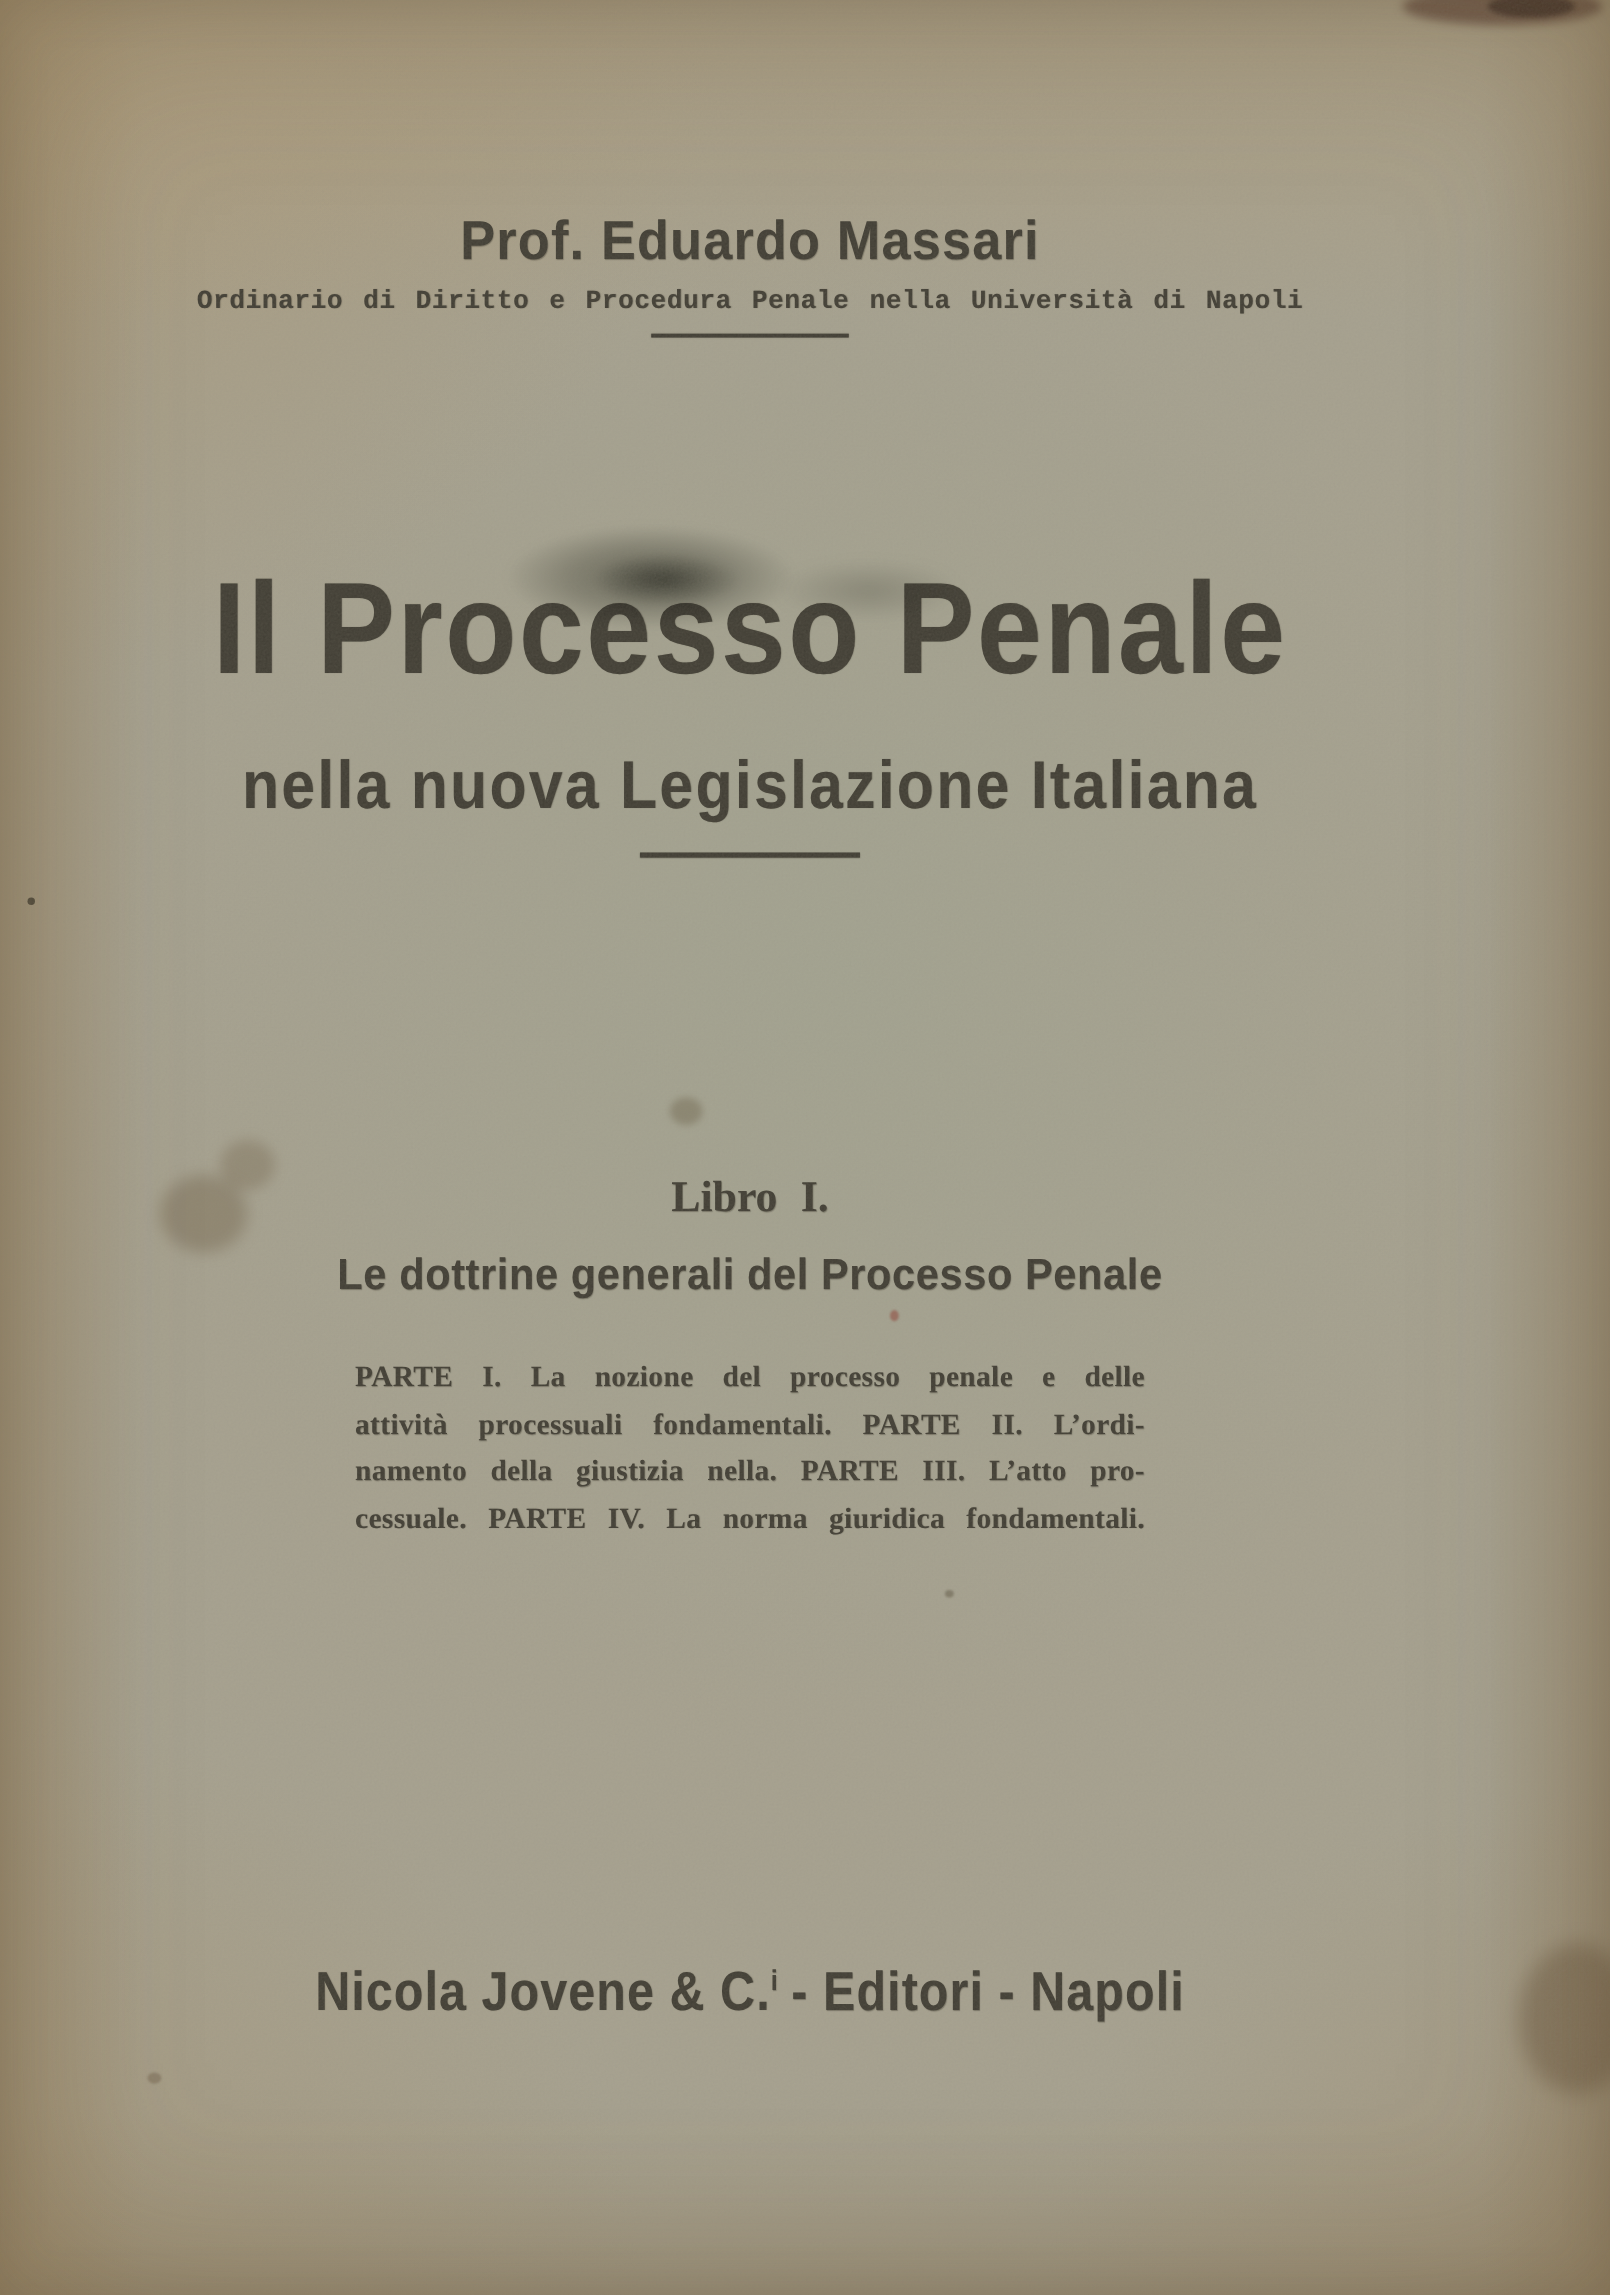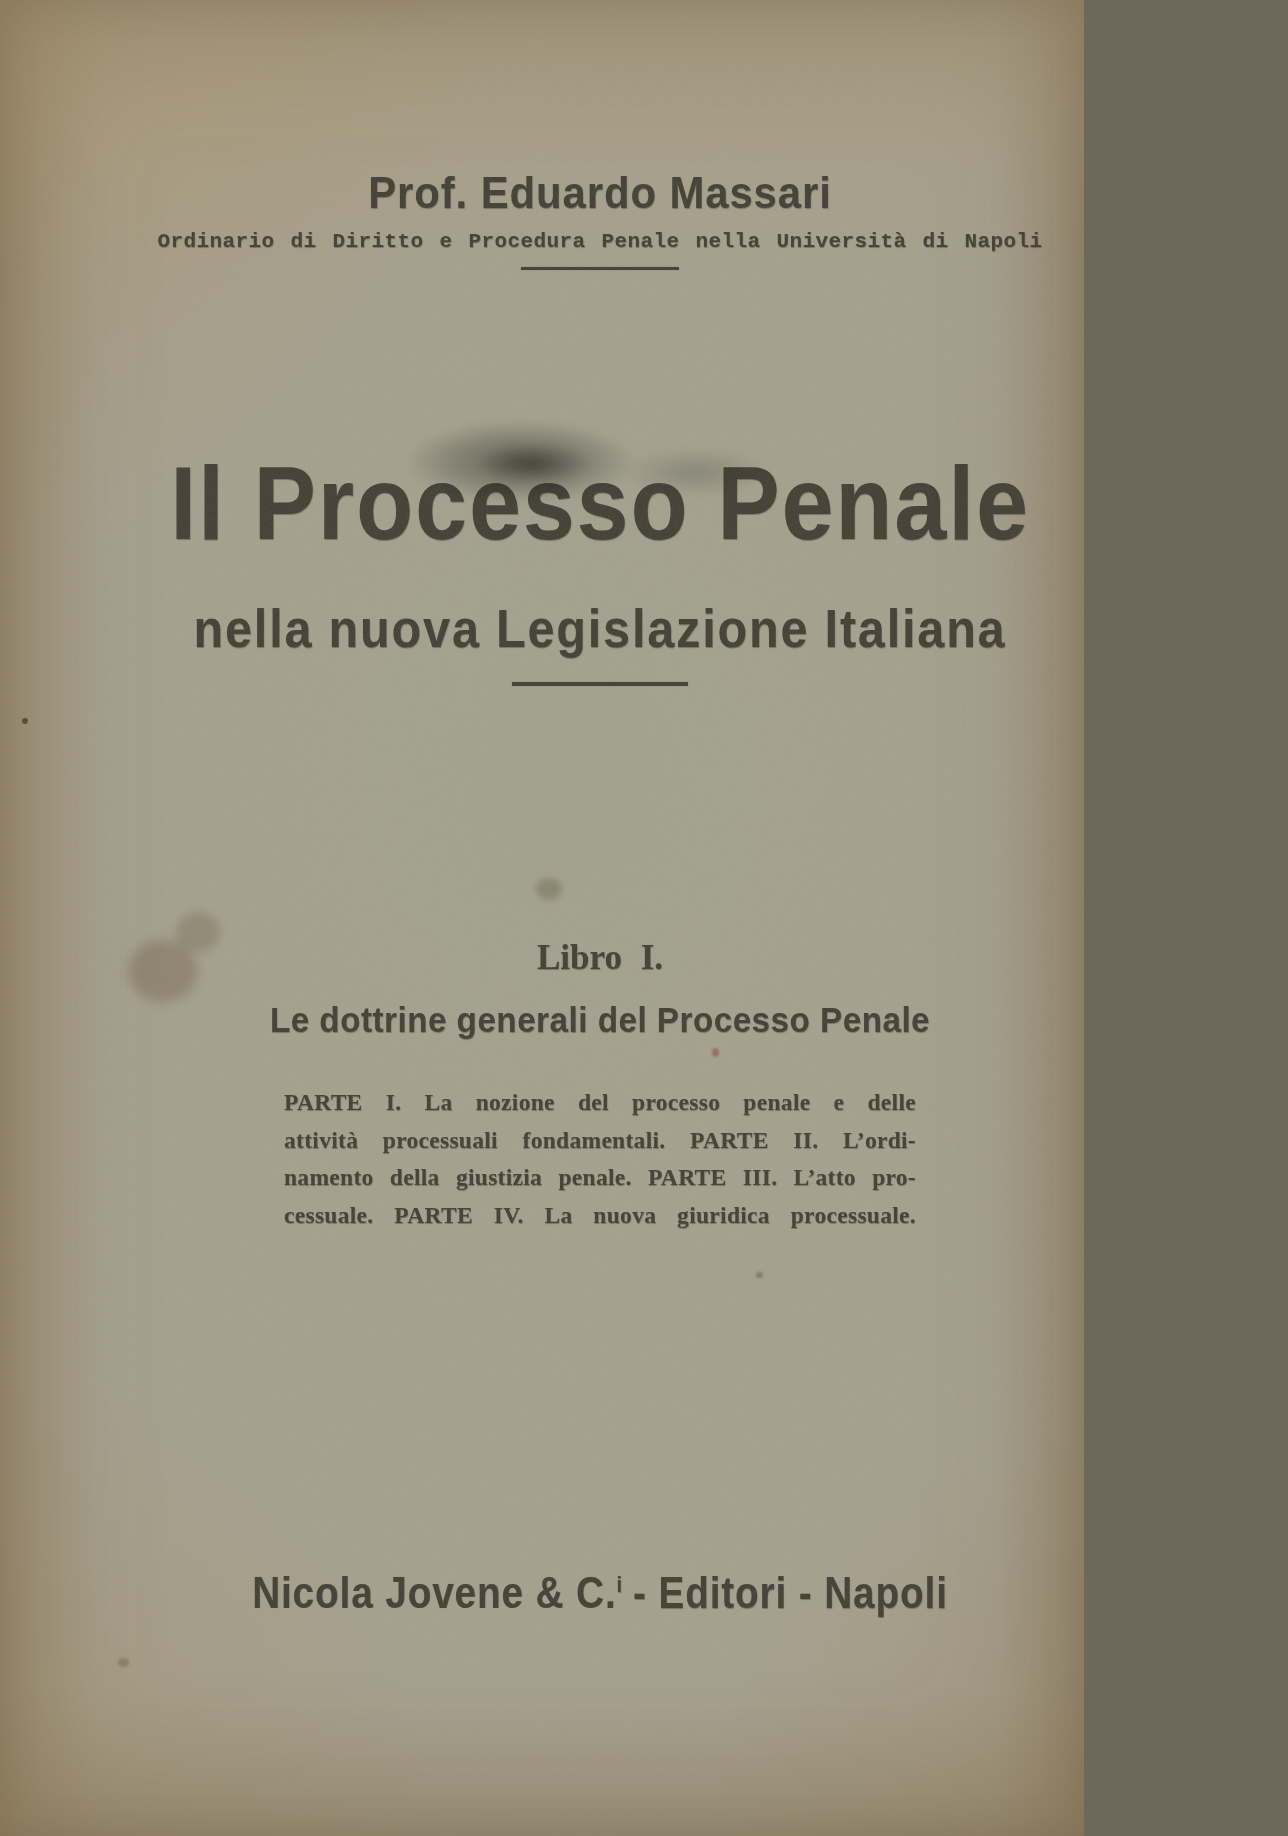--- a/index.html
+++ b/index.html
@@ -1,18 +1,18 @@
 <!DOCTYPE html>
 <html><head>
 <meta charset="utf-8">
 <style>
   html,body{margin:0;padding:0;background:#6e685a;}
   .cover{
     position:relative;
-    width:1084px;height:1836px;
+    width:1288px;height:1836px;
     overflow:hidden;
     background-color:#a9a492;
     background-image:
       radial-gradient(ellipse 60% 45% at 52% 42%, rgba(162,167,148,0.55), rgba(162,167,148,0) 75%),
       linear-gradient(180deg, rgba(180,156,116,0.45), rgba(180,156,116,0) 14%),
       linear-gradient(90deg, rgba(160,134,94,0.50), rgba(160,134,94,0) 9%),
       linear-gradient(270deg, rgba(150,125,88,0.45), rgba(150,125,88,0) 8%),
       linear-gradient(0deg, rgba(150,128,92,0.35), rgba(150,128,92,0) 8%),
       radial-gradient(45% 30% at 0% 0%, rgba(175,148,105,0.50), rgba(175,148,105,0) 100%),
       radial-gradient(40% 25% at 0% 100%, rgba(165,140,100,0.40), rgba(165,140,100,0) 100%),
@@ -106,22 +106,22 @@
   </div>
 
   <div class="libro serif-bold ink content">Libro I.</div>
 
   <div class="book-title sans-bold ink content">Le dottrine generali del Processo Penale</div>
 
   <div class="summary content">
     <div class="summary-inner serif-bold ink">
       <div class="summary-line">PARTE I. La nozione del processo penale e delle</div>
       <div class="summary-line">attività processuali fondamentali. PARTE II. L’ordi-</div>
-      <div class="summary-line">namento della giustizia penale. PARTE III. L’atto pro-</div>
-      <div class="summary-line">cessuale. PARTE IV. La nuova giuridica processuale.</div>
+      <div class="summary-line">namento della giustizia nella. PARTE III. L’atto pro-</div>
+      <div class="summary-line">cessuale. PARTE IV. La norma giuridica fondamentali.</div>
     </div>
   </div>
 
   <div class="publisher sans-bold ink content">
     <span>Nicola Jovene &amp; C.</span><span class="sup">i</span><span class="suffix">- Editori - Napoli</span>
   </div>
 
   <div class="artifact blend smudge-main"></div>
   <div class="artifact blend smudge-core"></div>
   <div class="artifact blend smudge-tail"></div>

